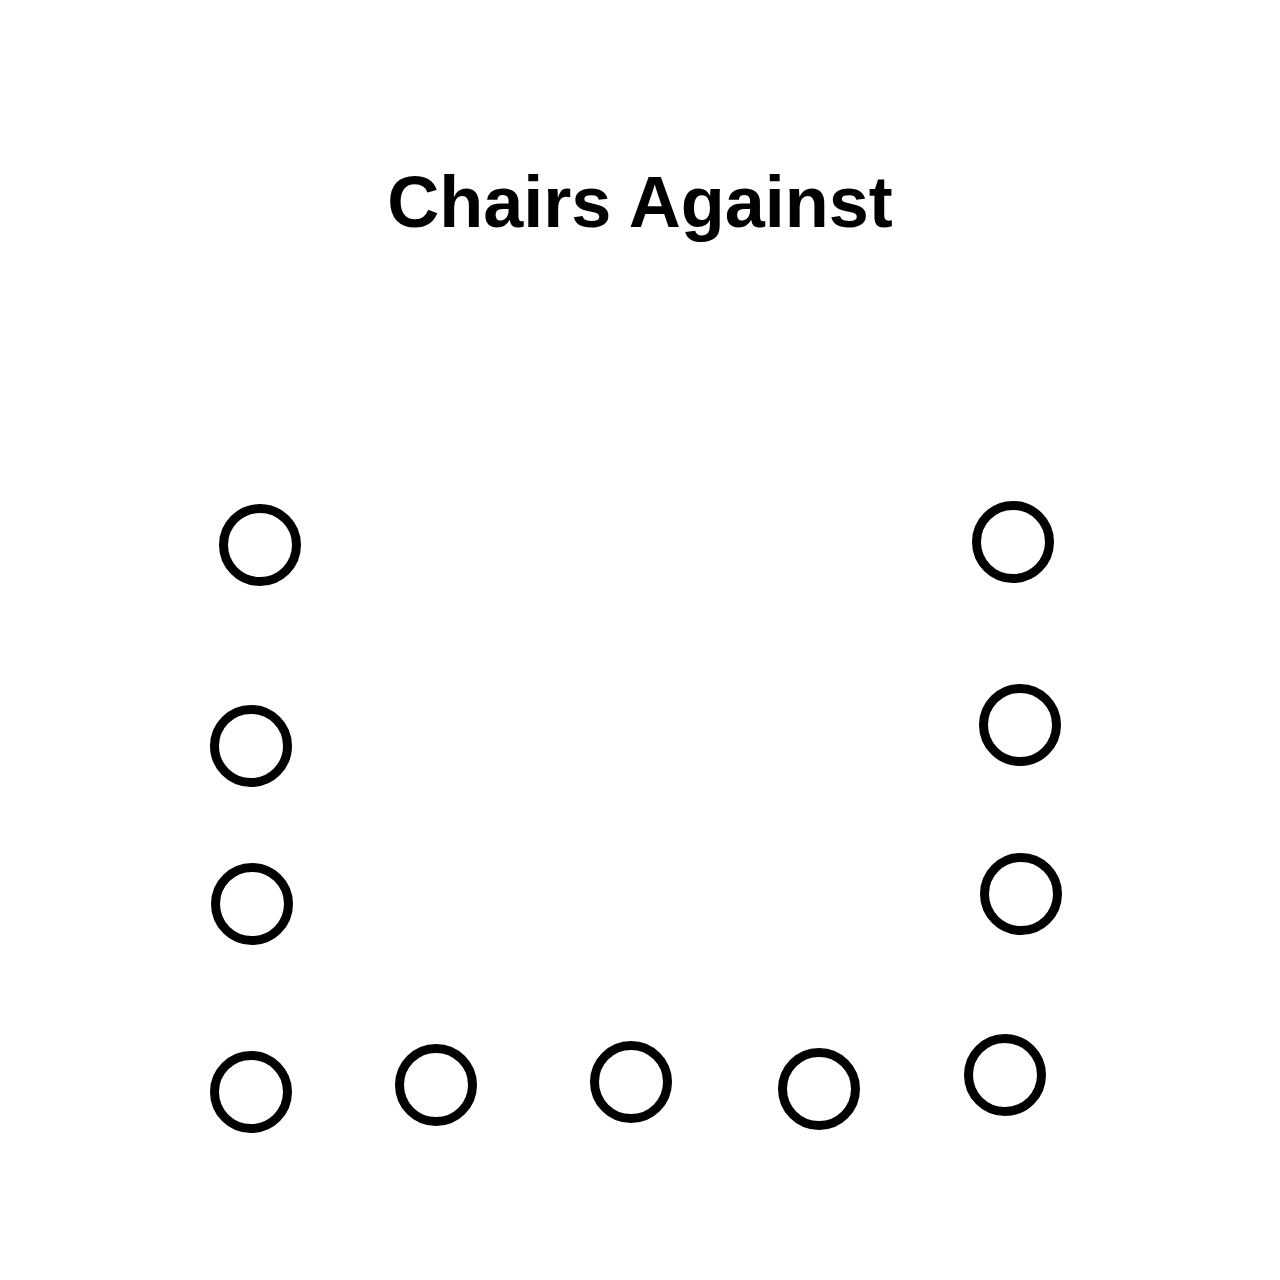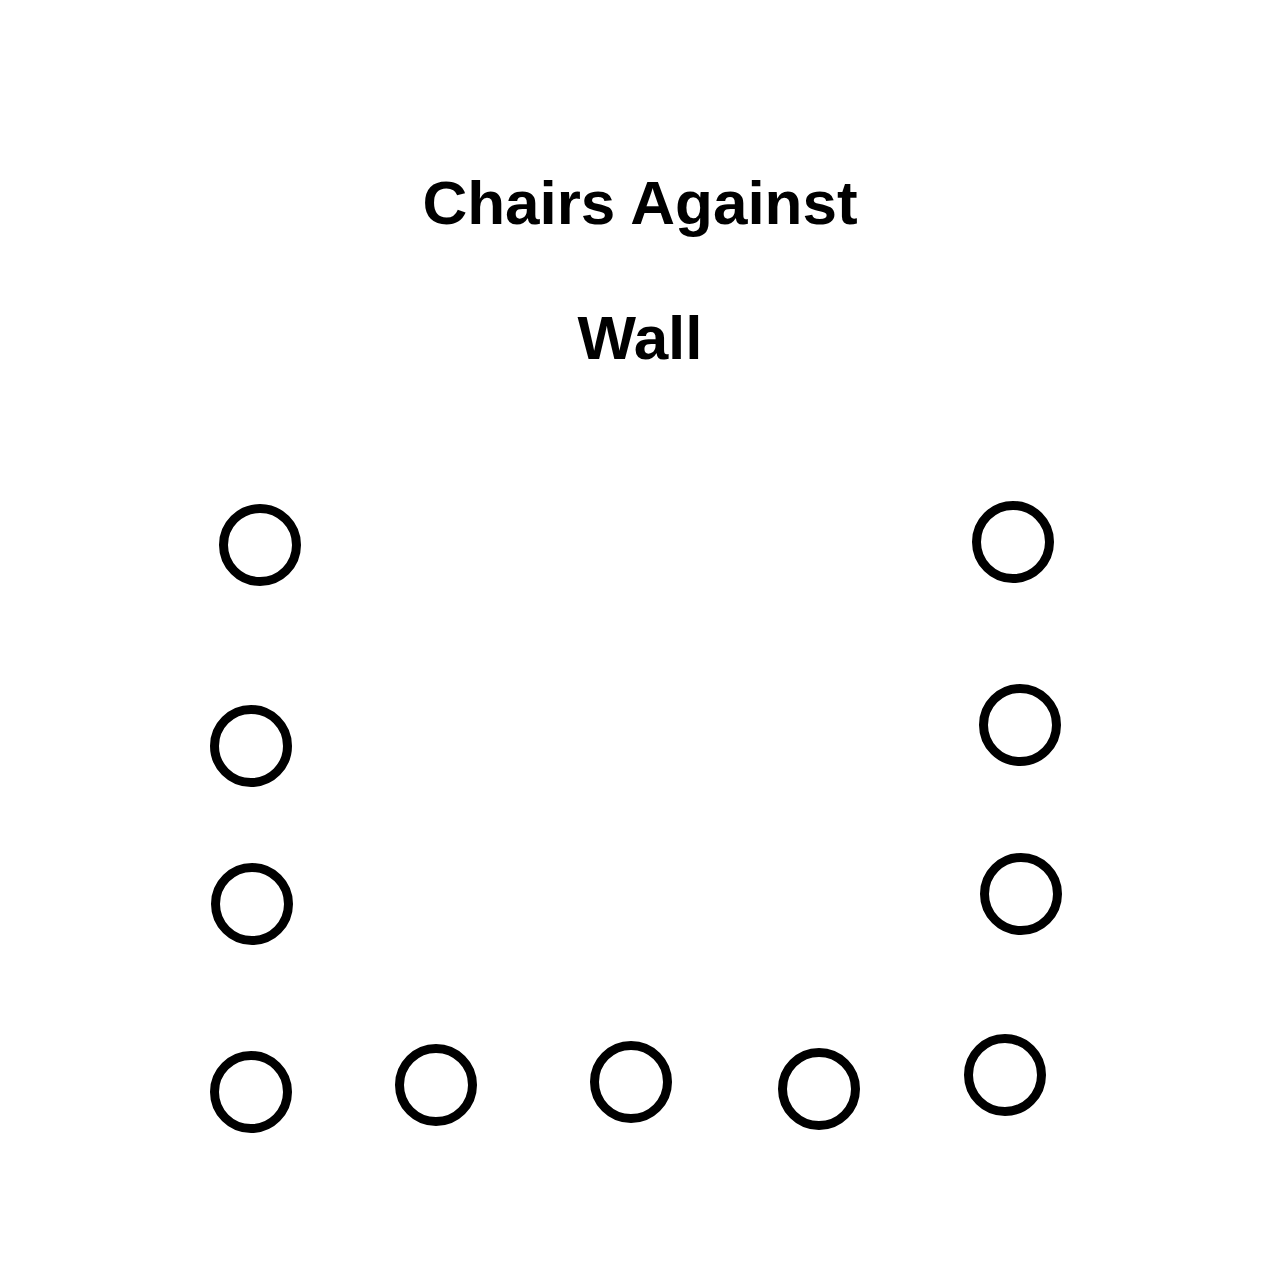--- a/index.html
+++ b/index.html
@@ -14,21 +14,21 @@
       overflow: hidden;
     }
     .title {
       position: absolute;
       left: 0;
       top: 135px;
       width: 1280px;
       text-align: center;
       font-family: "Liberation Sans", sans-serif;
       font-weight: 700;
-      font-size: 62px;
+      font-size: 72px;
       line-height: 135px;
       color: #000000;
       margin: 0;
     }
     .title span {
       display: block;
     }
     .chair {
       position: absolute;
       box-sizing: border-box;
@@ -37,21 +37,20 @@
       border: 9px solid #000000;
       border-radius: 50%;
       background: #ffffff;
     }
   </style>
 </head>
 <body>
 
 <h1 class="title">
   <span>Chairs Against</span>
-  <span>Wall</span>
 </h1>
 
 <div id="chairs-layer">
     <div class="chair" style="left: 219px; top: 504px; border-color: rgb(0, 0, 0);"></div>
     <div class="chair" style="left: 210px; top: 705px; border-color: rgb(0, 0, 0);"></div>
     <div class="chair" style="left: 211px; top: 863px; border-color: rgb(0, 0, 0);"></div>
     <div class="chair" style="left: 210px; top: 1051px; border-color: rgb(0, 0, 0);"></div>
     <div class="chair" style="left: 395px; top: 1044px; border-color: rgb(0, 0, 0);"></div>
     <div class="chair" style="left: 590px; top: 1041px; border-color: rgb(0, 0, 0);"></div>
     <div class="chair" style="left: 778px; top: 1048px; border-color: rgb(0, 0, 0);"></div>

